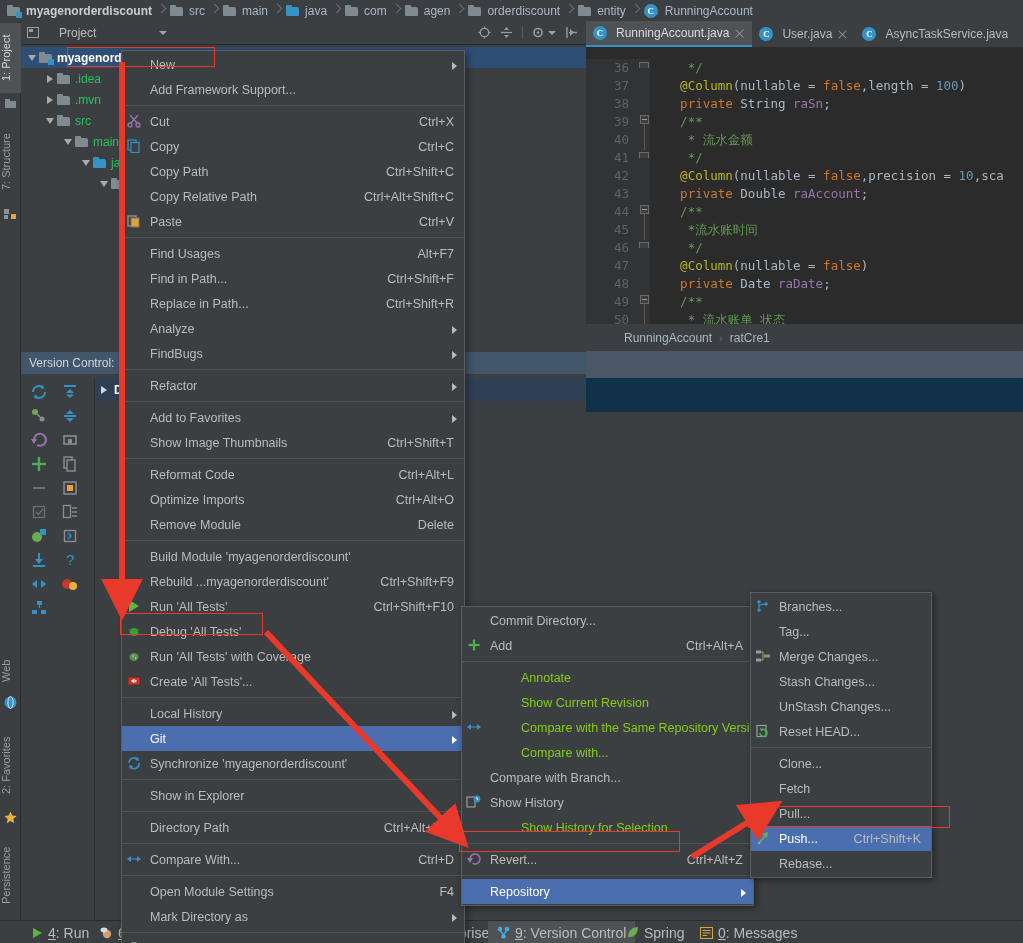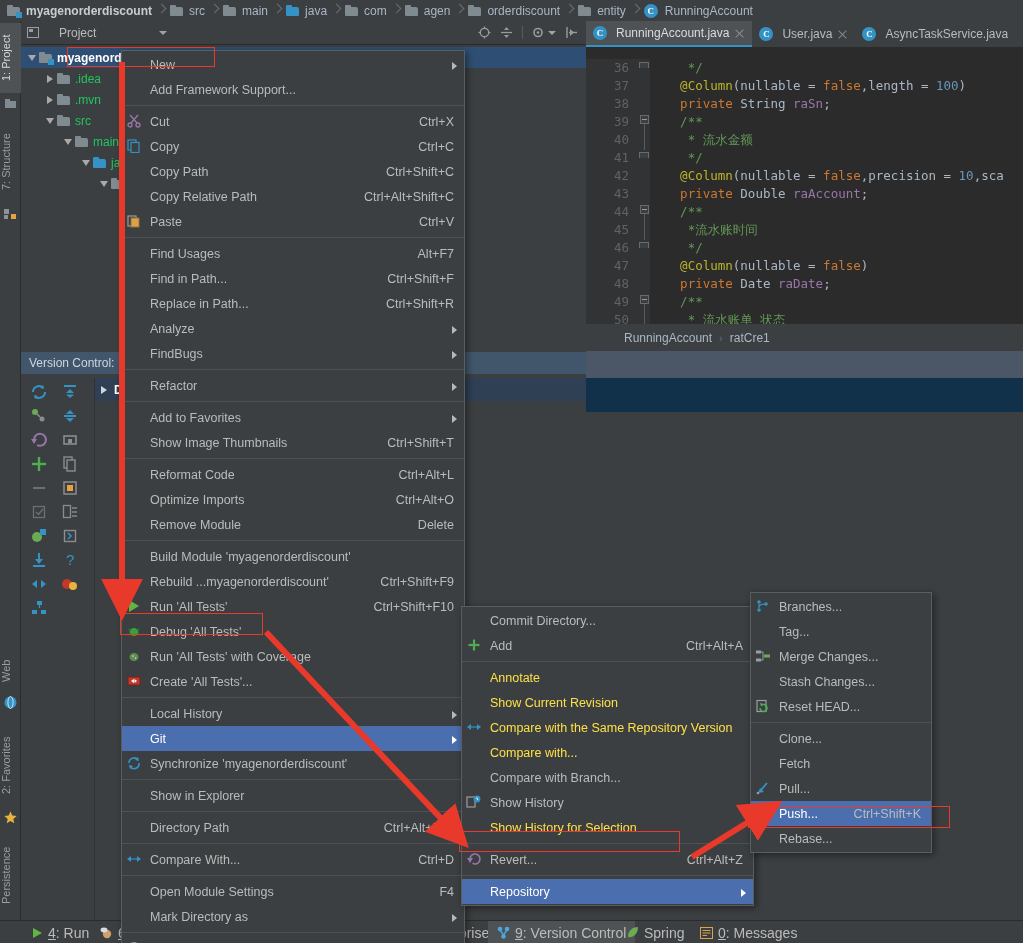--- a/index.html
+++ b/index.html
@@ -148,21 +148,21 @@
   
   .menu {
     position:absolute; background:#3c3f41; border:1px solid #5b5e60;
     box-shadow:2px 2px 7px rgba(0,0,0,.45); padding:1px 0; z-index:40;
   }
   .mi { height:25px; display:flex; align-items:center; padding:0 6px 0 4px; white-space:nowrap; position:relative; }
   .mi.sel { background:#4b6eaf; }
   .mi .mico { width:20px; height:16px; flex:none; position:relative; margin-right:4px; }
   .mi .mtext { font-size:12.5px; color:#bbbbbb; }
   .mi.sel .mtext { color:#ffffff; }
-  .mi.dis .mtext { color:#fde047; }
+  .mi.dis .mtext { color:#84cc16;margin-left:31px; }
   .mi .macc { margin-left:auto; font-size:12.5px; color:#bbbbbb; padding-left:26px; padding-right:4px; }
   .mi .marrow { margin-left:auto; width:10px; position:relative; }
   .mi .marrow::after { content:""; position:absolute; right:1px; top:-3px; width:0;height:0;
     border-top:4px solid transparent;border-bottom:4px solid transparent;border-left:5px solid #b8b8b8;}
   .mi.sel .marrow::after { border-left-color:#ffffff; }
   .msep { height:1px; background:#4f5254; margin:3px 0; }
 
   
   .statusbar { position:absolute; left:0; bottom:0; width:1023px; height:23px; background:#3c3f41; border-top:1px solid #2b2b2b; }
   .sbtn { position:absolute; height:23px; display:flex; align-items:center; gap:5px; padding:0 9px; font-size:14px; color:#bbbbbb; white-space:nowrap; }
@@ -810,20 +810,24 @@
             <rect x="9" y="5.5" width="6" height="3" fill="#6aab53"></rect>
             <path d="M6 3 h2 v4 M6 11 h2 v-4" fill="none" stroke="#9a9da1"></path>
           </svg></span>
         <span class="mtext">Merge Changes...</span>
       </div>
       <div class="mi">
         <span class="mico"></span>
         <span class="mtext">Stash Changes...</span>
       </div>
       <div class="mi">
+        <span class="mico"></span>
+        <span class="mtext">UnStash Changes...</span>
+      </div>
+      <div class="mi">
         <span class="mico"><svg width="16" height="14" viewBox="0 0 16 14">
             <rect x="2" y="1.5" width="9" height="11" fill="none" stroke="#9a9da1" stroke-width="1.2"></rect>
             <path d="M5 9a3.5 3.5 0 1 0 2-3.2" fill="none" stroke="#4caf50" stroke-width="1.5"></path>
             <polygon points="5,4 9,5 6,7.5" fill="#4caf50"></polygon>
           </svg></span>
         <span class="mtext">Reset HEAD...</span>
       </div>
       <div class="msep"></div>
       <div class="mi">
         <span class="mico"></span>

